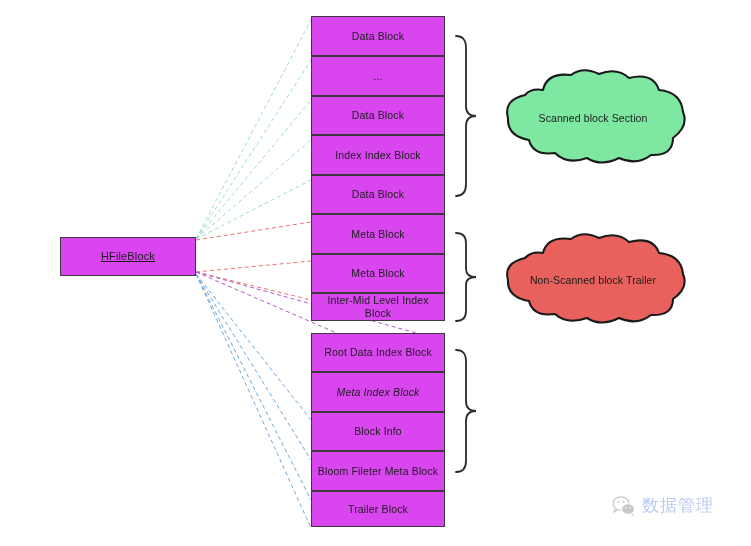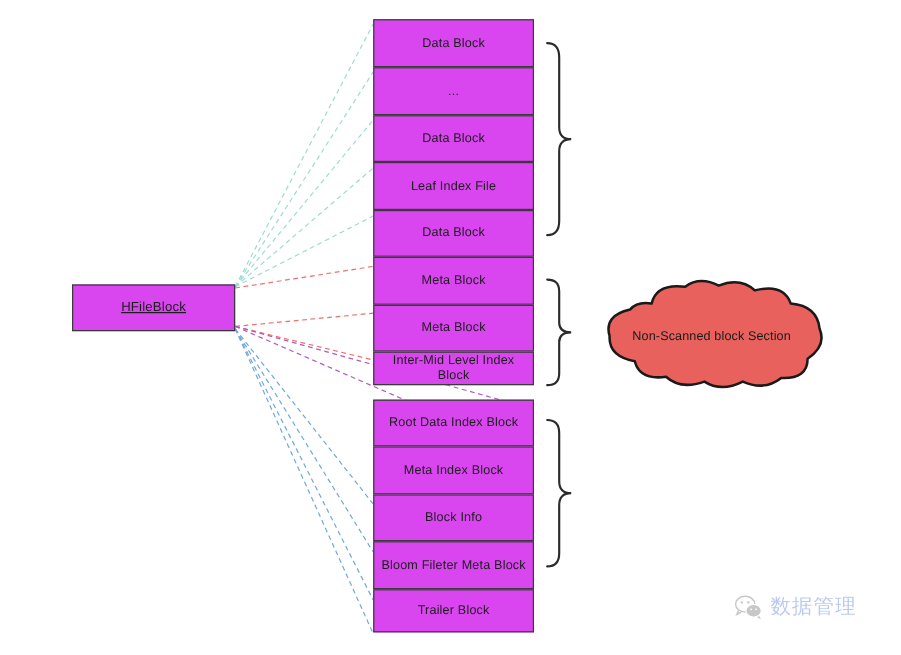--- a/index.html
+++ b/index.html
@@ -123,52 +123,61 @@
       <line x1="196" y1="274" x2="311" y2="500"></line>
       <line x1="196" y1="274" x2="311" y2="528"></line>
     </g>
   </svg>
 
   <div class="node-box" id="hfileblock">HFileBlock</div>
 
   <div class="node-box stack-block" style="top:16px;height:40px;">Data Block</div>
   <div class="node-box stack-block" style="top:56px;height:40px;">...</div>
   <div class="node-box stack-block" style="top:96px;height:39px;">Data Block</div>
-  <div class="node-box stack-block" style="top:135px;height:40px;">Leaf Index File</div>
+  <div class="node-box stack-block" style="top:135px;height:40px;">Index Index Block</div>
   <div class="node-box stack-block" style="top:175px;height:39px;">Data Block</div>
   <div class="node-box stack-block" style="top:214px;height:40px;">Meta Block</div>
   <div class="node-box stack-block" style="top:254px;height:39px;">Meta Block</div>
   <div class="node-box stack-block" style="top:293px;height:28px;">Inter-Mid Level Index Block</div>
   <div class="node-box stack-block" style="top:333px;height:39px;">Root Data Index Block</div>
-  <div class="node-box stack-block" style="top:372px;height:40px;">Meta Index Block</div>
+  <div class="node-box stack-block" style="top:372px;height:40px;font-style:italic;">Meta Index Block</div>
   <div class="node-box stack-block" style="top:412px;height:39px;">Block Info</div>
   <div class="node-box stack-block" style="top:451px;height:40px;">Bloom Fileter Meta Block</div>
   <div class="node-box stack-block" style="top:491px;height:36px;">Trailer Block</div>
 
   <svg class="brace" style="left:452px;top:32px;" width="28" height="168" viewBox="0 0 28 168" xmlns="http://www.w3.org/2000/svg">
     <path d="M4 4 Q14 4 14 16 L14 74 Q14 84 24 84 Q14 84 14 94 L14 152 Q14 164 4 164" fill="none" stroke="#2b2b2b" stroke-width="1.8" stroke-linecap="round"></path>
   </svg>
 
   <svg class="brace" style="left:452px;top:229px;" width="28" height="96" viewBox="0 0 28 96" xmlns="http://www.w3.org/2000/svg">
     <path d="M4 4 Q14 4 14 14 L14 40 Q14 48 24 48 Q14 48 14 56 L14 82 Q14 92 4 92" fill="none" stroke="#2b2b2b" stroke-width="1.8" stroke-linecap="round"></path>
   </svg>
 
   <svg class="brace" style="left:452px;top:346px;" width="28" height="130" viewBox="0 0 28 130" xmlns="http://www.w3.org/2000/svg">
     <path d="M4 4 Q14 4 14 15 L14 55 Q14 65 24 65 Q14 65 14 75 L14 115 Q14 126 4 126" fill="none" stroke="#2b2b2b" stroke-width="1.8" stroke-linecap="round"></path>
   </svg>
 
+  <div class="cloud-wrap" style="left:495px;top:68px;width:196px;height:100px;">
+    <svg width="196" height="100" viewBox="0 0 196 100" xmlns="http://www.w3.org/2000/svg">
+      <path d="M48 22 Q52 4 76 7 Q88 -2 104 6 Q122 -1 134 10 Q158 4 164 22
+               Q186 24 188 44 Q194 58 178 70 Q178 88 156 87 Q142 98 124 90
+               Q106 99 92 90 Q72 97 60 85 Q38 88 34 72 Q12 68 13 50
+               Q8 32 30 27 Q36 20 48 22 Z" fill="#7EE8A3" stroke="#1a1a1a" stroke-width="2.1" stroke-linejoin="round"></path>
+    </svg>
+    <div class="cloud-label">Scanned block Section</div>
+  </div>
 
   <div class="cloud-wrap" style="left:495px;top:232px;width:196px;height:96px;">
     <svg width="196" height="96" viewBox="0 0 196 96" xmlns="http://www.w3.org/2000/svg">
       <path d="M48 21 Q52 4 76 7 Q88 -2 104 6 Q122 -1 134 10 Q158 4 164 21
                Q186 23 188 42 Q194 56 178 67 Q178 84 156 83 Q142 94 124 86
                Q106 95 92 86 Q72 93 60 82 Q38 85 34 69 Q12 65 13 48
                Q8 31 30 26 Q36 19 48 21 Z" fill="#E8615C" stroke="#1a1a1a" stroke-width="2.1" stroke-linejoin="round"></path>
     </svg>
-    <div class="cloud-label">Non-Scanned block Section</div>
+    <div class="cloud-label">Non-Scanned block Trailer</div>
   </div>
 
 
   <div id="watermark">
     <svg width="24" height="22" viewBox="0 0 24 22" xmlns="http://www.w3.org/2000/svg">
       <ellipse cx="9" cy="8.5" rx="8" ry="6.6" fill="none" stroke="#4a4a4a" stroke-width="1.2"></ellipse>
       <path d="M3.5 13.5 L2 17 L5.5 15.2" fill="none" stroke="#4a4a4a" stroke-width="1.2"></path>
       <circle cx="6.2" cy="7" r="1" fill="#4a4a4a"></circle>
       <circle cx="11.6" cy="7" r="1" fill="#4a4a4a"></circle>
       <ellipse cx="16" cy="14" rx="6.4" ry="5.3" fill="#4a4a4a" stroke="#ffffff" stroke-width="1"></ellipse>

